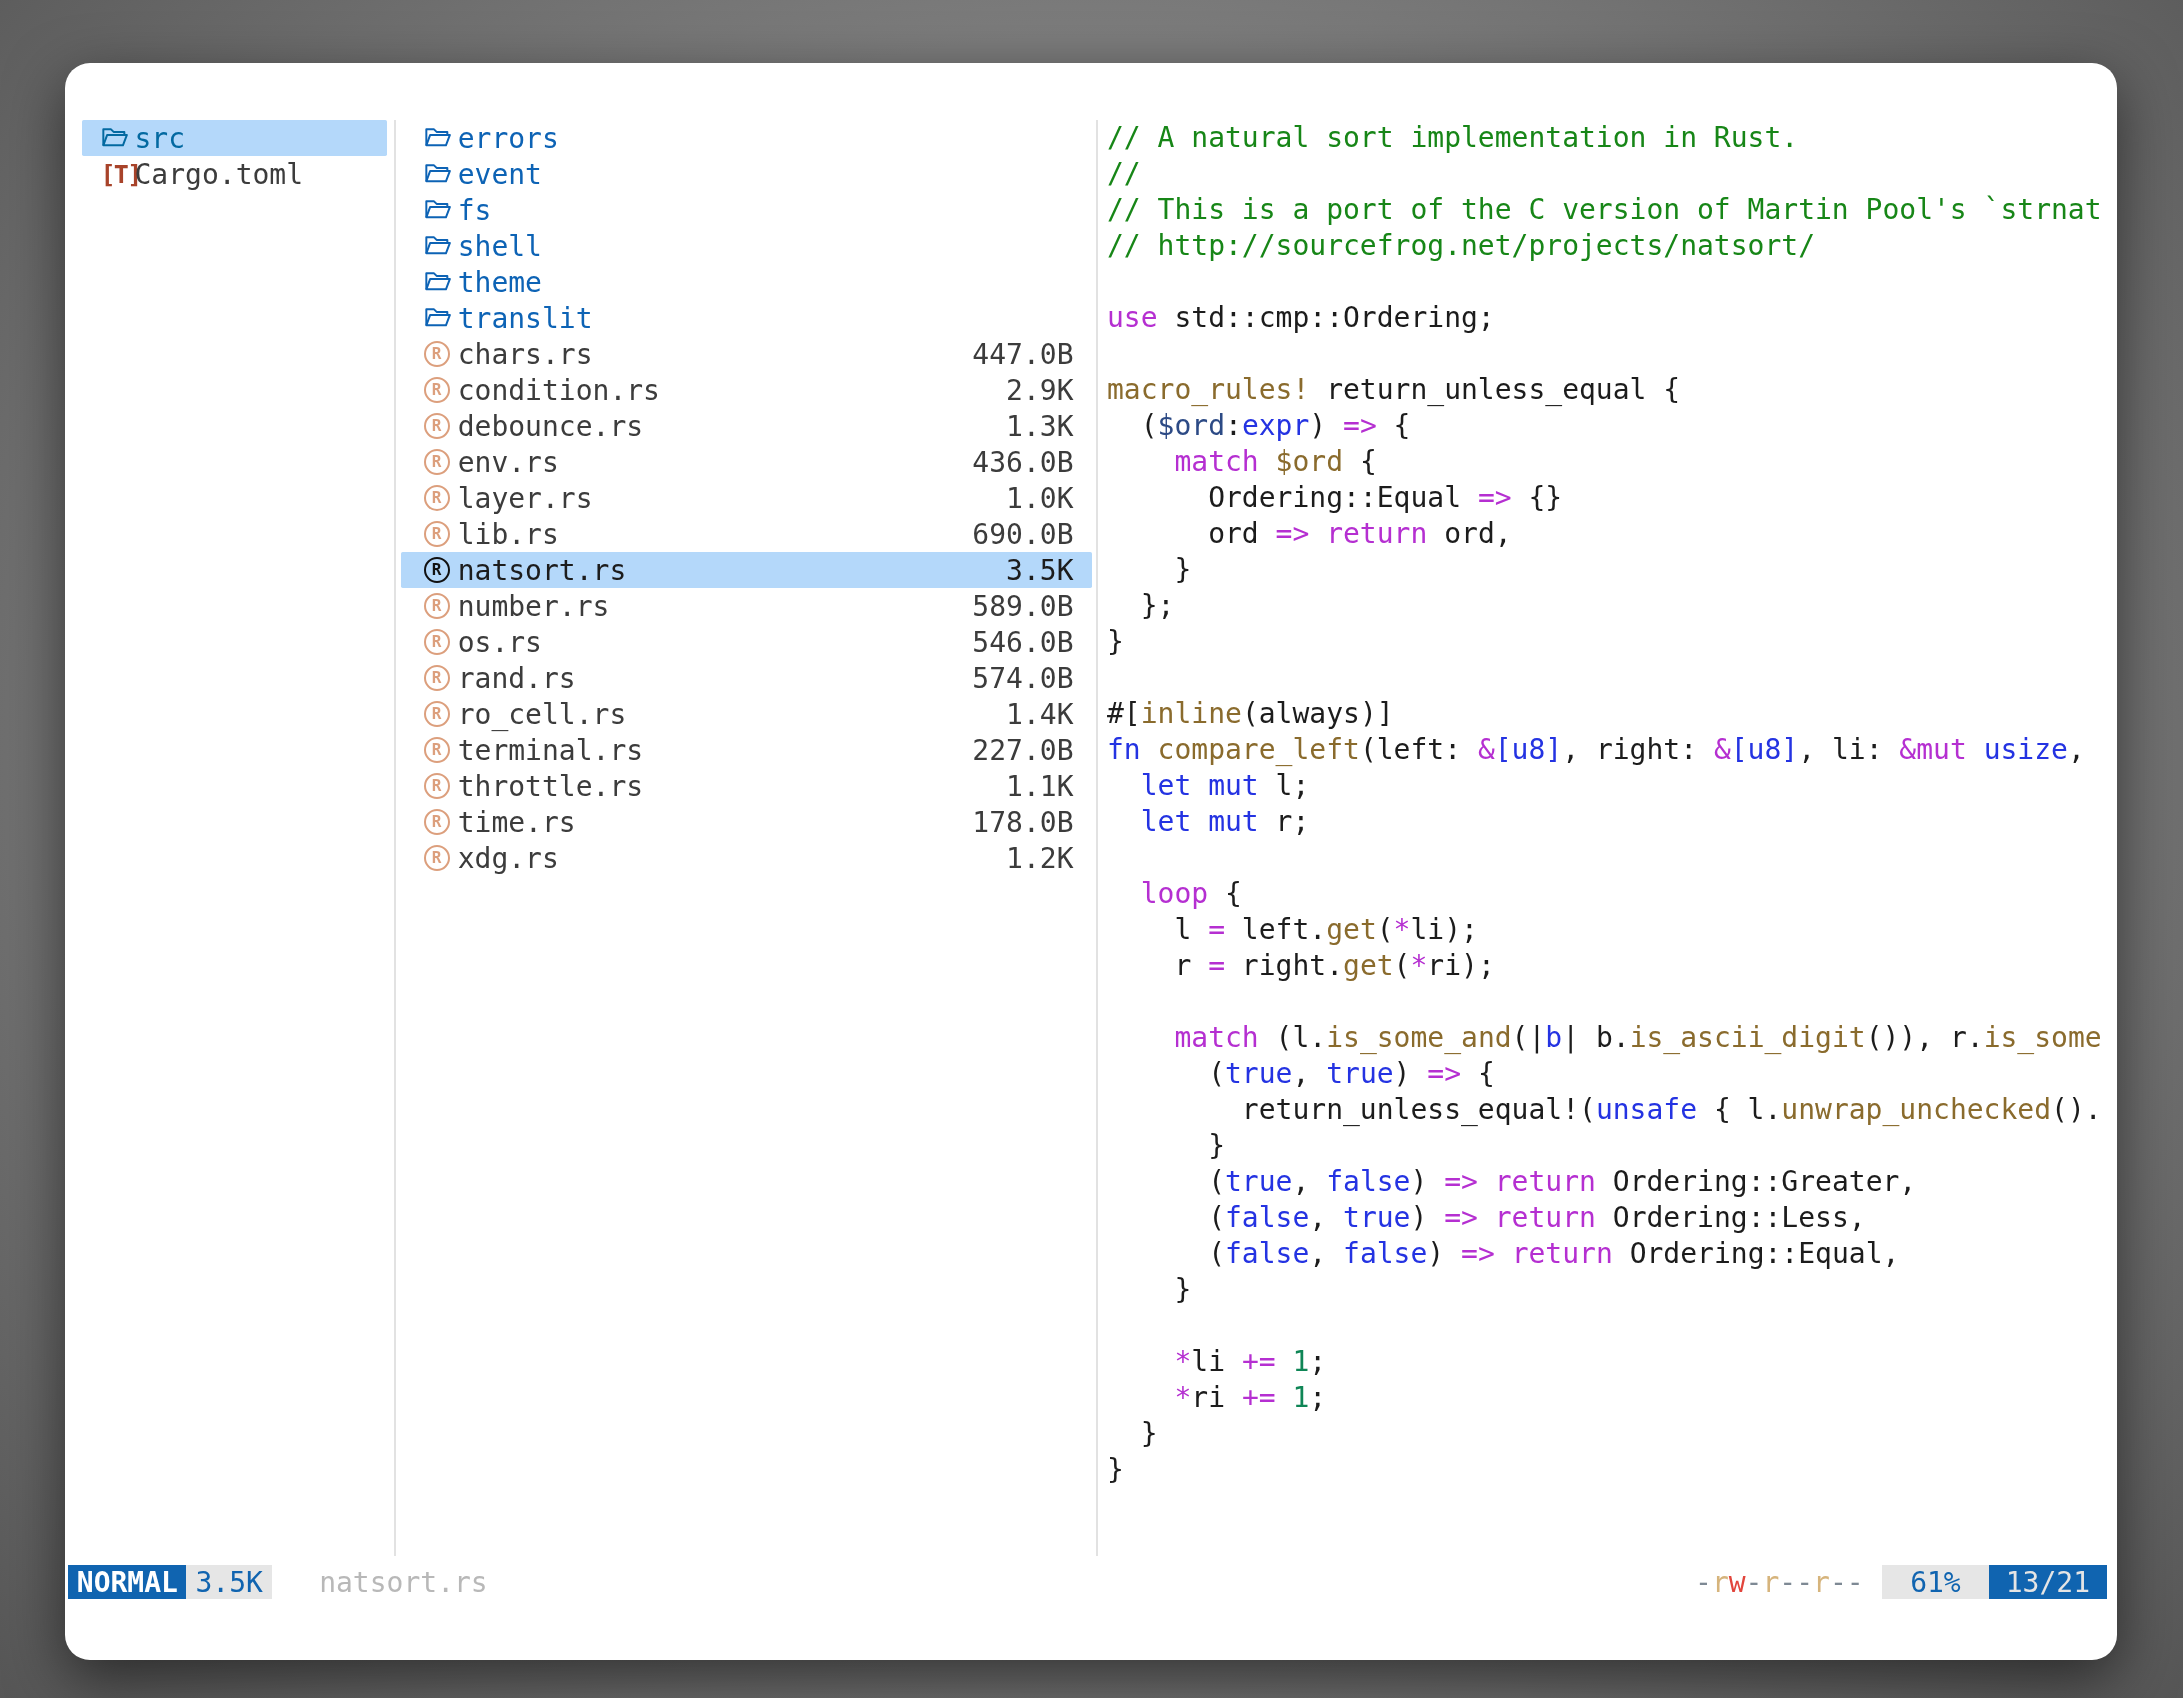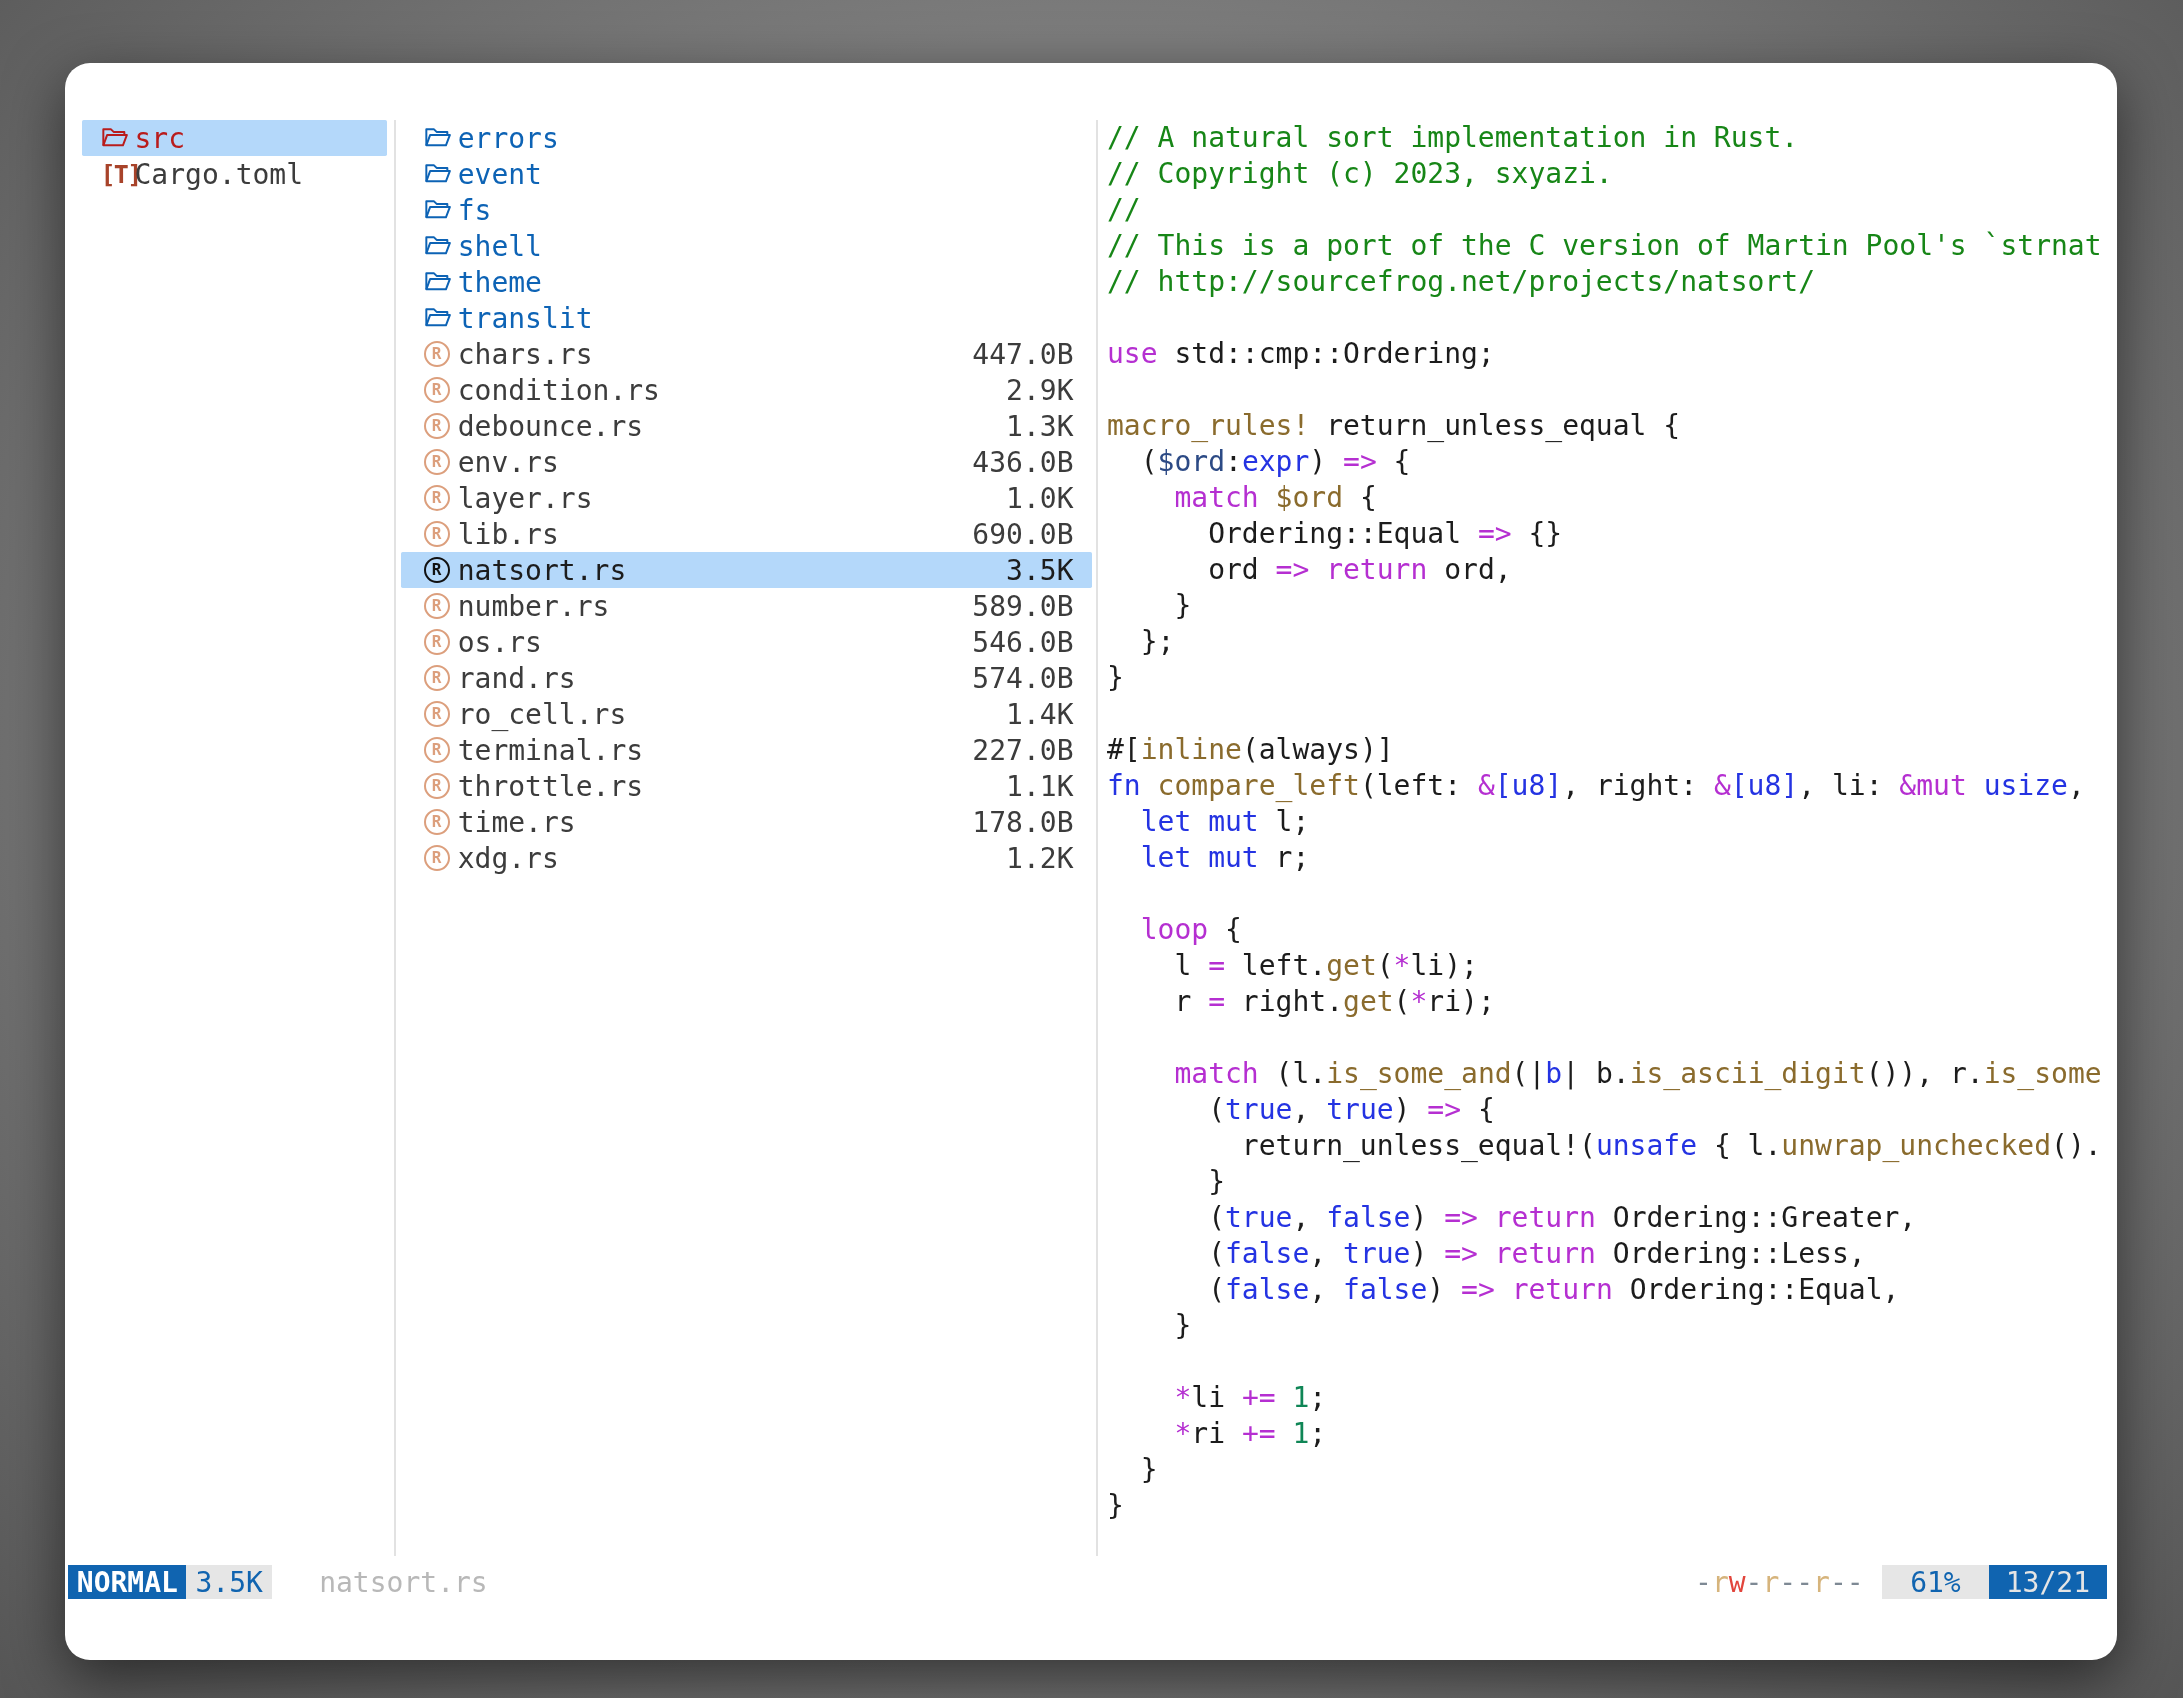--- a/index.html
+++ b/index.html
@@ -28,21 +28,21 @@
   .row{
     display:flex; align-items:center; height:36px; flex:none;
     font-size:28px; color:var(--filetext); white-space:pre; border-radius:1.7px;
   }
   .pane-parent .row{padding-left:18.5px;}
   .pane-current .row{padding-left:22.7px; padding-right:18.5px;}
   .row.selected{background:var(--sel); color:#1c1c1c;}
   .row .icon-box{flex:none; width:34px; display:flex; align-items:center; justify-content:flex-start;}
   .row .size{margin-left:auto;}
   .row.type-folder{color:var(--folder);}
-  .row.selected.type-folder{color:#b91c1c;}
+  .row.selected.type-folder{color:#0369a1;}
   .folder-svg{width:28px; height:23.5px; display:block;}
   .rust-icon{
     flex:none; width:26px; height:26px; border:2.9px solid currentColor; border-radius:50%;
     display:flex; align-items:center; justify-content:center;
     font-size:16px; font-weight:bold; color:var(--rust); line-height:1;
   }
   .row.selected .rust-icon{color:#111111;}
   .toml-icon{font-size:25px; font-weight:bold; color:var(--toml); letter-spacing:-1.7px;}
   .pane-preview{
     position:absolute; left:1042px; top:57px; width:1002px; height:1415px;
@@ -120,21 +120,20 @@
       <div class="row type-file"><span class="icon-box"><span class="rust-icon">R</span></span><span>terminal.rs</span><span class="size">227.0B</span></div>
       <div class="row type-file"><span class="icon-box"><span class="rust-icon">R</span></span><span>throttle.rs</span><span class="size">1.1K</span></div>
       <div class="row type-file"><span class="icon-box"><span class="rust-icon">R</span></span><span>time.rs</span><span class="size">178.0B</span></div>
       <div class="row type-file"><span class="icon-box"><span class="rust-icon">R</span></span><span>xdg.rs</span><span class="size">1.2K</span></div>
     </div>
 
   <div class="divider" style="left:1031px;"></div>
 
   <div class="pane-preview" id="preview-pane">
       <div class="code-line"><span class="tok-c">// A natural sort implementation in Rust.</span></div>
-      <div class="code-line"><span class="tok-c">// Copyright (c) 2023, sxyazi.</span></div>
       <div class="code-line"><span class="tok-c">//</span></div>
       <div class="code-line"><span class="tok-c">// This is a port of the C version of Martin Pool's `strnat</span></div>
       <div class="code-line"><span class="tok-c">// http://sourcefrog.net/projects/natsort/</span></div>
       <div class="code-line">&nbsp;</div>
       <div class="code-line"><span class="tok-m">use</span><span class="tok-d"> std::cmp::Ordering;</span></div>
       <div class="code-line">&nbsp;</div>
       <div class="code-line"><span class="tok-f">macro_rules!</span><span class="tok-d"> return_unless_equal {</span></div>
       <div class="code-line"><span class="tok-d">  (</span><span class="tok-v">$ord</span><span class="tok-d">:</span><span class="tok-k">expr</span><span class="tok-d">) </span><span class="tok-m">=&gt;</span><span class="tok-d"> {</span></div>
       <div class="code-line"><span class="tok-d">    </span><span class="tok-m">match</span><span class="tok-d"> </span><span class="tok-f">$ord</span><span class="tok-d"> {</span></div>
       <div class="code-line"><span class="tok-d">      Ordering::Equal </span><span class="tok-m">=&gt;</span><span class="tok-d"> {}</span></div>

